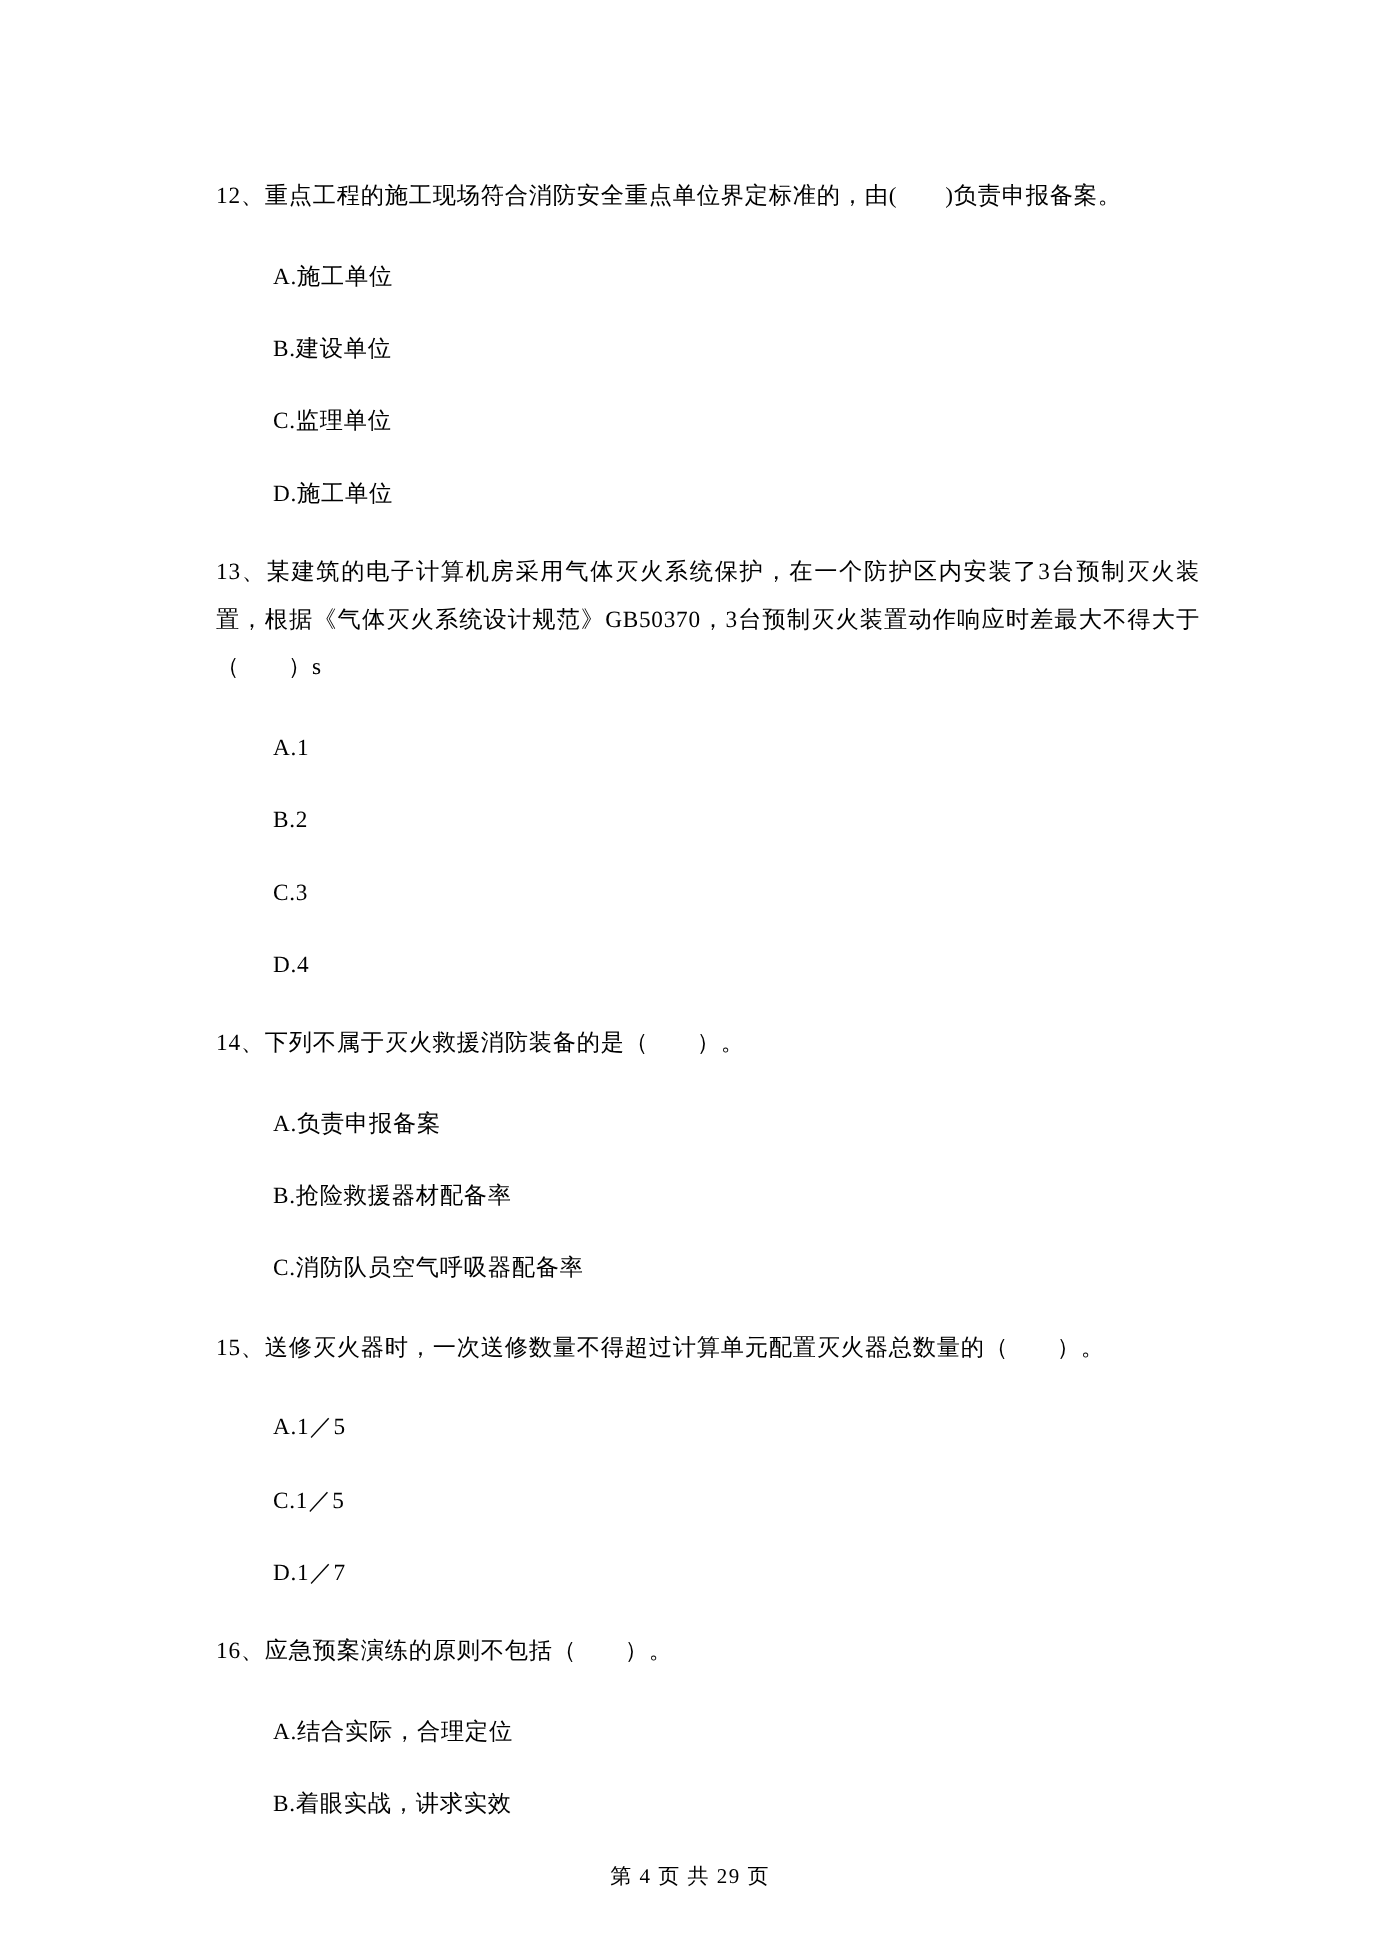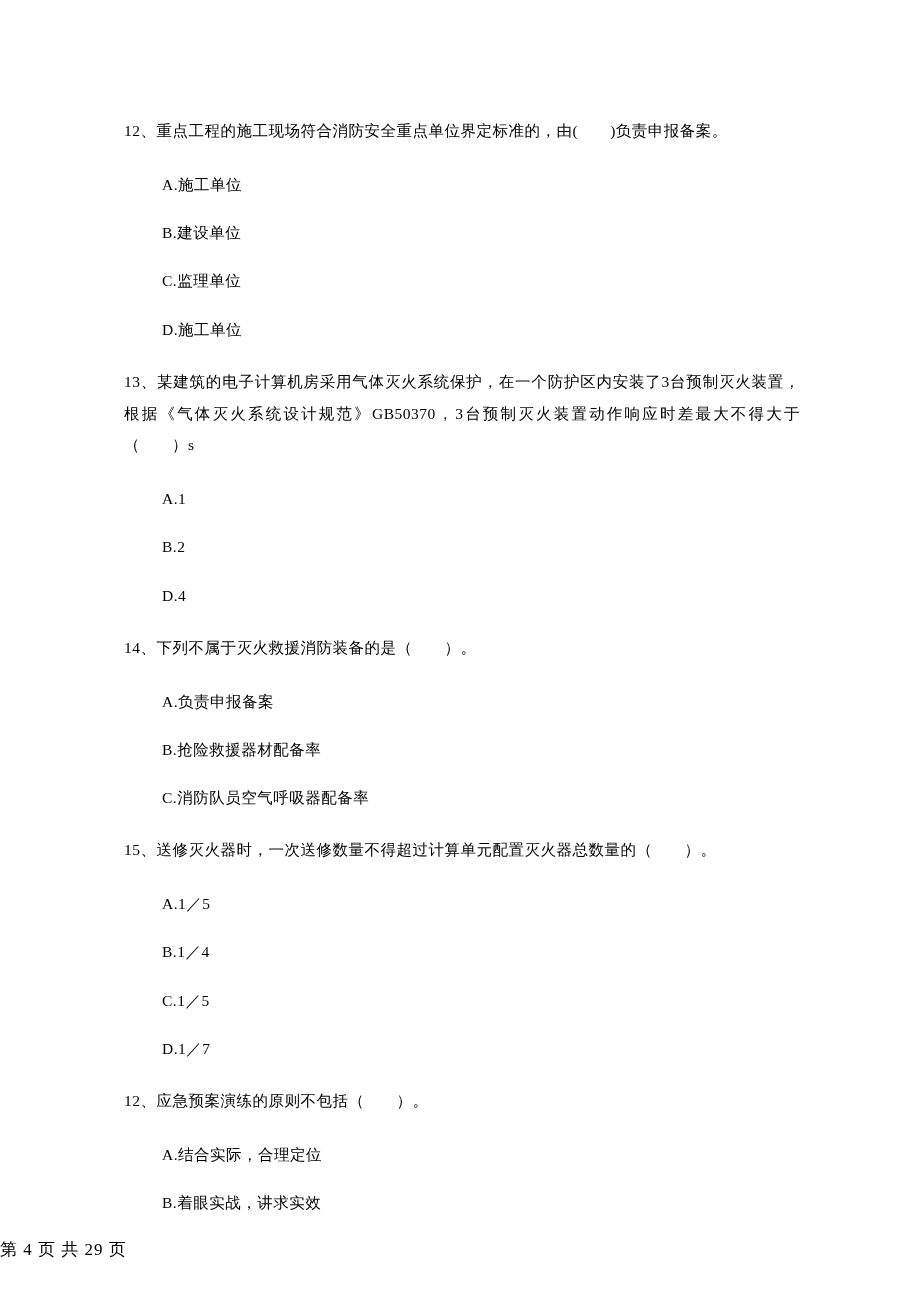--- a/index.html
+++ b/index.html
@@ -13,70 +13,71 @@
     position: relative;
     font-size: 15.5px;
     line-height: 1.5;
   }
   .page {
     padding: 115px 120px 0 124px;
     box-sizing: border-box;
   }
   .question {
     margin-bottom: 16px;
+    margin-left: 20px;
   }
   .stem {
     margin-bottom: 26px;
     text-align: justify;
     letter-spacing: 0.5px;
     line-height: 2.05;
   }
   .option {
     padding-left: 38px;
     margin-bottom: 25px;
     letter-spacing: 0.5px;
   }
   .footer {
     position: absolute;
     bottom: 40px;
     width: 100%;
-    text-align: left;
-    font-size: 17px;
+    text-align: center;
+    font-size: 14px;
     letter-spacing: 1px;
   }
 </style>
 </head>
 <body>
 
 <div class="page">
     <div class="question">
       <div class="stem">12、重点工程的施工现场符合消防安全重点单位界定标准的，由(　　)负责申报备案。</div>
       <div class="option">A.施工单位</div>
       <div class="option">B.建设单位</div>
       <div class="option">C.监理单位</div>
       <div class="option">D.施工单位</div>
     </div>
     <div class="question">
       <div class="stem">13、某建筑的电子计算机房采用气体灭火系统保护，在一个防护区内安装了3台预制灭火装置，根据《气体灭火系统设计规范》GB50370，3台预制灭火装置动作响应时差最大不得大于（　　）s</div>
       <div class="option">A.1</div>
       <div class="option">B.2</div>
+      <div class="option">C.3</div>
       <div class="option">D.4</div>
     </div>
     <div class="question">
       <div class="stem">14、下列不属于灭火救援消防装备的是（　　）。</div>
       <div class="option">A.负责申报备案</div>
       <div class="option">B.抢险救援器材配备率</div>
       <div class="option">C.消防队员空气呼吸器配备率</div>
     </div>
     <div class="question">
       <div class="stem">15、送修灭火器时，一次送修数量不得超过计算单元配置灭火器总数量的（　　）。</div>
       <div class="option">A.1／5</div>
-      <div class="option">B.1／4</div>
       <div class="option">C.1／5</div>
       <div class="option">D.1／7</div>
     </div>
     <div class="question">
-      <div class="stem">12、应急预案演练的原则不包括（　　）。</div>
+      <div class="stem">16、应急预案演练的原则不包括（　　）。</div>
       <div class="option">A.结合实际，合理定位</div>
       <div class="option">B.着眼实战，讲求实效</div>
     </div>
   </div>
 <div class="footer">第 4 页 共 29 页</div>
 
 </body></html>

